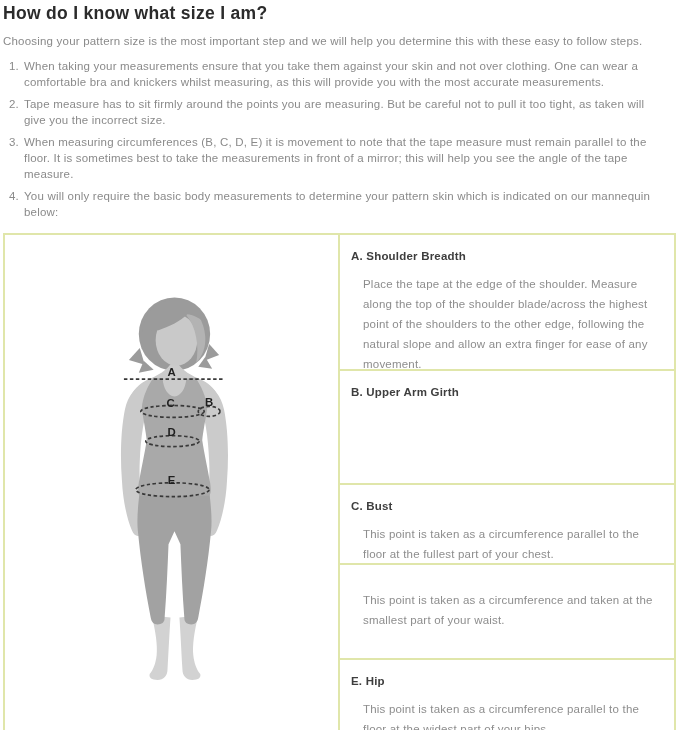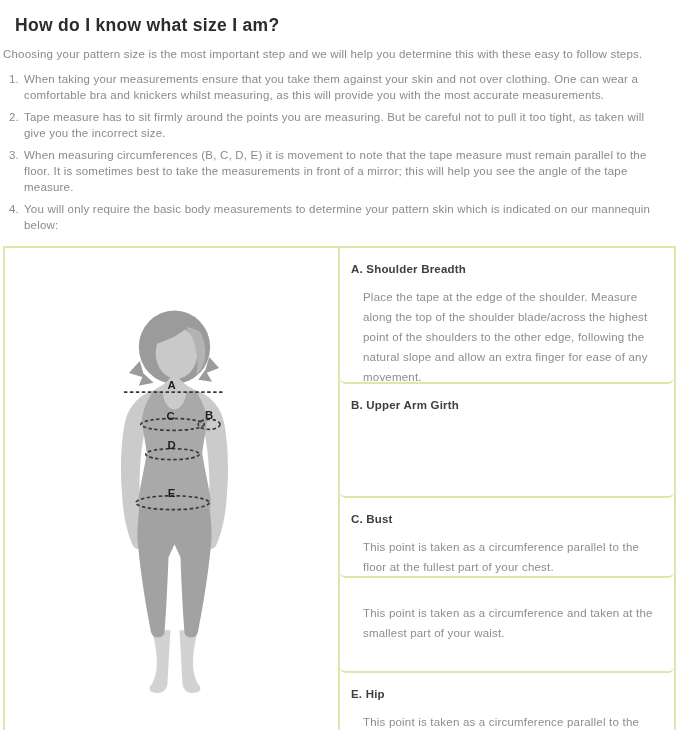--- a/index.html
+++ b/index.html
@@ -5,26 +5,26 @@
   html, body { margin: 0; padding: 0; }
   body {
     width: 679px; height: 730px;
     background: #ffffff;
     overflow: hidden;
     font-family: "Liberation Sans", sans-serif;
     -webkit-font-smoothing: antialiased;
   }
   .page { padding: 0 3px; }
   .page-title {
-    margin: 12px; padding-top: 3px;
+    margin: 0; padding-top: 3px;
     font-size: 17.5px; font-weight: 700;
     color: #2b2b2b; letter-spacing: 0.3px;
   }
   .intro {
-    margin: 4px 0 0 0;
+    margin: 11px 0 0 0;
     font-size: 11.5px; color: #8a8a8a;
     letter-spacing: 0.2px;
   }
   .steps { margin: 11px 0 0 0; padding: 0 6px 0 6px; list-style: none; }
   .step {
     display: flex;
     font-size: 11.5px; color: #8a8a8a;
     line-height: 16px; letter-spacing: 0.2px;
     margin-bottom: 6px;
   }
@@ -43,21 +43,20 @@
     box-sizing: border-box;
     border-right: 2px solid #e0e6aa;
     overflow: hidden;
   }
   .detail-col { flex: 1; display: flex; flex-direction: column; }
   .measure-row {
     box-sizing: border-box;
     border-bottom: 2px solid #e0e6aa;
     padding: 13px 10px 16px 11px;
     overflow: hidden;
-    border-radius: 6px;
   }
   .measure-row:last-child { border-bottom: none; flex: 1; }
   .row-a { height: 136px; }
   .row-b { height: 114px; }
   .row-c { height: 80px; }
   .row-d { height: 95px; }
   .measure-title {
     margin: 2px 0 0 0;
     font-size: 11.5px; font-weight: 700;
     color: #3e3e3e; letter-spacing: 0.2px;

